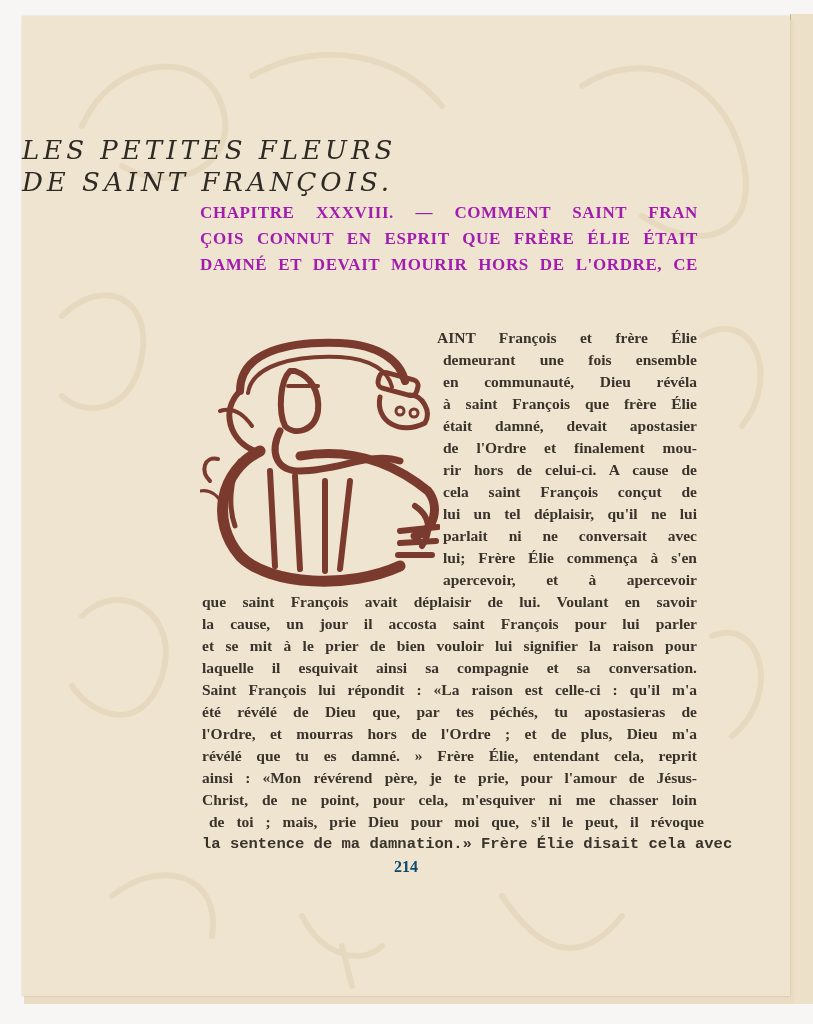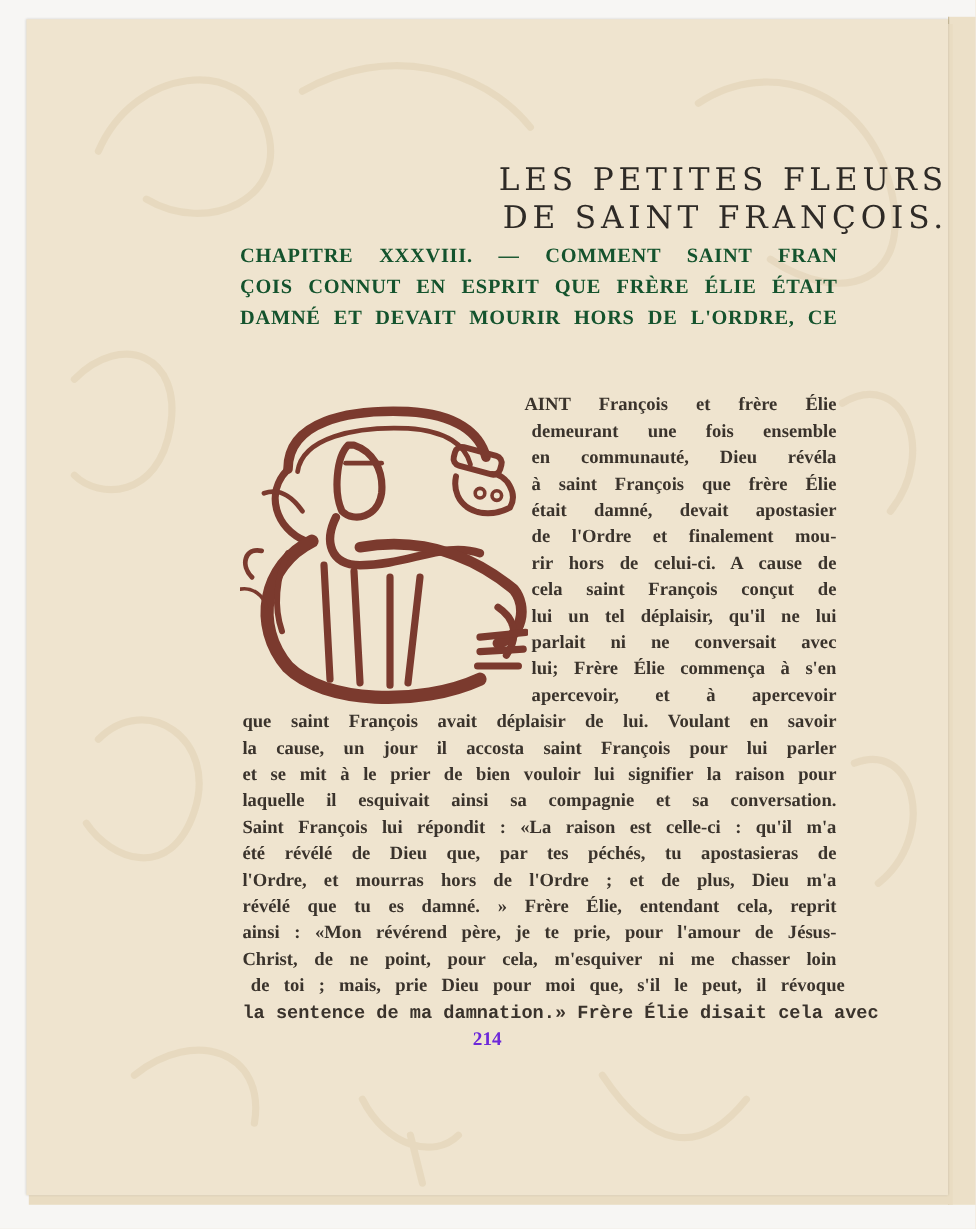--- a/index.html
+++ b/index.html
@@ -15,40 +15,40 @@
     position:absolute; left:24px; top:20px; width:770px; height:984px;
     background:#e9dcc2;
   }
   .page {
     position:absolute; left:22px; top:16px; width:768px; height:980px;
     background:#efe4cf;
     box-shadow: 0 0 2px rgba(0,0,0,0.15);
   }
   .watermark { position:absolute; left:0; top:0; width:768px; height:980px; opacity:0.35; }
   .title {
-    position:absolute; left:0; width:768px; text-align:right;
+    position:absolute; left:0; width:768px; text-align:left;
     color:#2e2a26; font-family:"DejaVu Serif", serif; font-size:26px;
-    letter-spacing:4px; line-height:32px;
+    letter-spacing:4px; line-height:32px;font-style:italic;
   }
   .chapter {
     position:absolute; left:178px; width:498px; text-align:center;
-    color:#14532d; font-family:"Liberation Serif", serif; font-weight:bold;
+    color:#a21caf; font-family:"Liberation Serif", serif; font-weight:bold;
     font-size:17px; line-height:26px; letter-spacing:0.6px;
   }
   .chapter .line { display:block; white-space:nowrap; text-align:justify; text-align-last:justify; }
   .chapter .line.center { text-align:center; text-align-last:center; }
   .body-line {
     position:absolute; font-family:"Liberation Serif", serif; font-weight:bold;
     font-size:15.5px; color:#3a332c; white-space:nowrap;
     text-align:justify; text-align-last:justify; height:22px; line-height:22px;
   }
   .dropcap { position:absolute; left:178px; top:315px; width:240px; height:258px; }
   .pagenum {
     position:absolute; left:0; width:768px; top:842px; text-align:center;
-    font-family:"Liberation Serif", serif; font-weight:bold; font-size:16px; color:#6d28d9;
+    font-family:"Liberation Serif", serif; font-weight:bold; font-size:16px; color:#0c4a6e;
   }
 </style>
 </head>
 <body>
 
 <div class="next-page"></div>
 <div class="page-under"></div>
 
 <div class="page">
 

